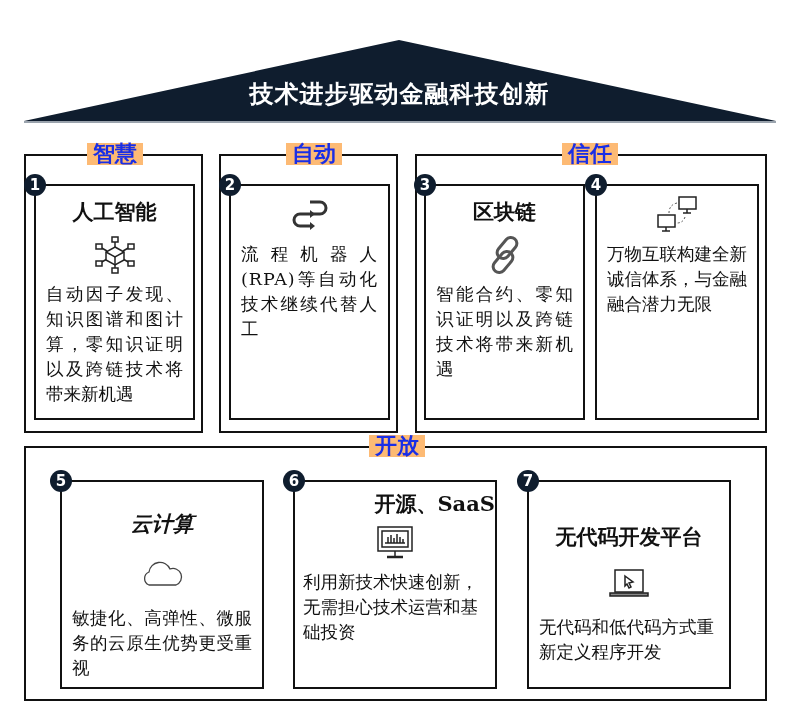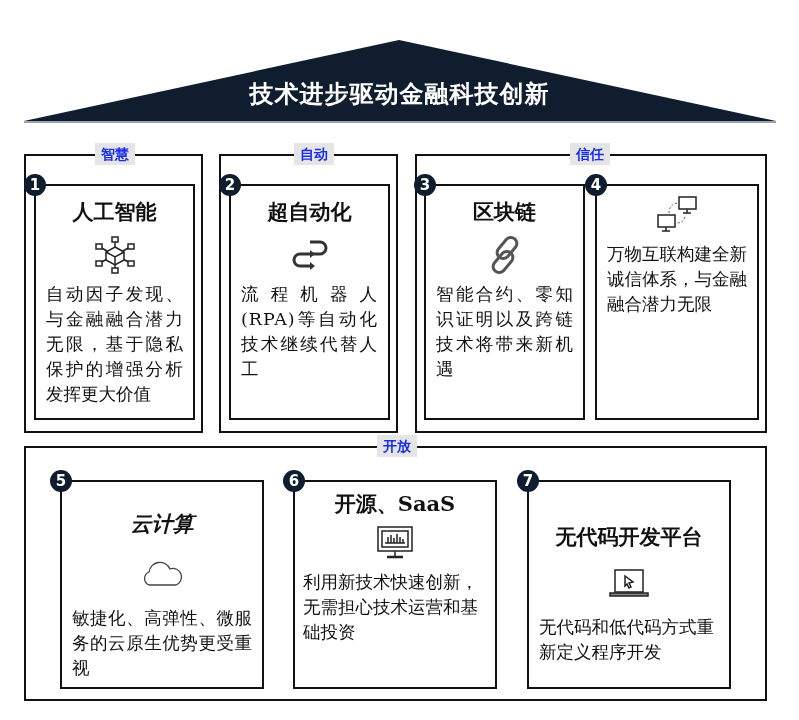--- a/index.html
+++ b/index.html
@@ -1,20 +1,20 @@
 <!DOCTYPE html>
 <html><head>
 <meta charset="utf-8">
 <style>
   html,body{margin:0;padding:0;background:#ffffff;}
   body{width:799px;height:720px;position:relative;overflow:hidden;font-family:"DejaVu Serif","Liberation Serif",serif;color:#111;}
   .roof{position:absolute;left:0;top:0;width:799px;height:130px;}
   .roof-title{position:absolute;left:0;width:799px;top:78px;text-align:center;color:#fff;font-family:"DejaVu Sans","Liberation Sans",sans-serif;font-weight:bold;font-size:24px;letter-spacing:1px;}
   .group{position:absolute;border:2px solid #111;box-sizing:border-box;}
-  .group-label{position:absolute;top:-13px;background:#e5e5e5;color:#1a2ee6;font-family:"DejaVu Sans","Liberation Sans",sans-serif;font-weight:bold;font-size:14px;padding:0 6px;line-height:22px;transform:translateX(-50%);}
+  .group-label{position:absolute;top:-13px;background:#fdba74;color:#1a2ee6;font-family:"DejaVu Sans","Liberation Sans",sans-serif;font-weight:bold;font-size:22px;padding:0 6px;line-height:22px;transform:translateX(-50%);}
   .card{position:absolute;border:2px solid #111;box-sizing:border-box;background:#fff;}
   .num{position:absolute;left:-12px;top:-12px;width:22px;height:22px;border-radius:50%;background:#0f1d2e;color:#fff;font-family:"DejaVu Sans","Liberation Sans",sans-serif;font-weight:bold;font-size:15px;line-height:22px;text-align:center;}
   .card-title{text-align:center;font-weight:bold;font-size:21px;line-height:28px;margin-top:12px;}
   .card-icon{display:flex;justify-content:center;margin-top:8px;height:42px;align-items:center;}
   .card-desc{font-size:17.5px;line-height:25px;padding:0 10px;margin-top:6px;}
   .just{text-align:justify;text-align-last:left;}
 </style>
 </head>
 <body>
 
@@ -46,29 +46,28 @@
           <line x1="21" y1="22" x2="21" y2="30"></line>
         <rect x="18" y="2" width="6" height="5"></rect>
           <rect x="18" y="33" width="6" height="5"></rect>
         <rect x="2" y="9" width="6" height="5"></rect>
           <rect x="34" y="9" width="6" height="5"></rect>
         <rect x="2" y="26" width="6" height="5"></rect>
           <rect x="34" y="26" width="6" height="5"></rect>
       </g>
     </svg>
   </div>
-  <div class="card-desc just">自动因子发现、与金融融合潜力无限，基于隐私保护的增强分析发挥更大价值</div>
+  <div class="card-desc just">自动因子发现、知识图谱和图计算，零知识证明以及跨链技术将带来新机遇</div>
 </div>
 
 <div class="group" style="left:219px;top:154px;width:179px;height:279px;">
   <div class="group-label" style="left:93px;">自动</div>
 </div>
 <div class="card" style="left:229px;top:184px;width:161px;height:236px;">
   <div class="num">2</div>
-  <div class="card-title">超自动化</div>
   <div class="card-icon">
     <svg width="44" height="34" viewBox="0 0 44 34">
       <g fill="none" stroke="#333" stroke-width="3">
         <path d="M22 4 H32 A6 6 0 0 1 32 16 H22"></path>
         <path d="M22 16 H12 A6 6 0 0 0 12 28 H22"></path>
       </g>
       <polygon points="22,12 27,16 22,20" fill="#333"></polygon>
       <polygon points="22,24 27,28 22,32" fill="#333"></polygon>
     </svg>
   </div>
@@ -118,21 +117,21 @@
   <div class="card-title" style="margin-top:28px;font-style:italic;">云计算</div>
   <div class="card-icon" style="margin-top:14px;">
     <svg width="44" height="28" viewBox="0 0 44 28">
       <path d="M9 26 A7 7 0 0 1 9 13 A11 11 0 0 1 30 10 A8 8 0 0 1 36 26 Z" fill="#fff" stroke="#444" stroke-width="1.3"></path>
     </svg>
   </div>
   <div class="card-desc just" style="margin-top:12px;">敏捷化、高弹性、微服务的云原生优势更受重视</div>
 </div>
 <div class="card" style="left:293px;top:480px;width:204px;height:209px;">
   <div class="num">6</div>
-  <div class="card-title" style="margin-top:8px;">开源、SaaS</div>
+  <div class="card-title" style="margin-top:8px;text-align:right;">开源、SaaS</div>
   <div class="card-icon" style="margin-top:4px;">
     <svg width="40" height="36" viewBox="0 0 40 36">
       <g fill="#fff" stroke="#222" stroke-width="1.5">
         <rect x="3" y="2" width="34" height="24"></rect>
           <rect x="7" y="6" width="26" height="16"></rect>
         <line x1="20" y1="26" x2="20" y2="31"></line>
           <line x1="12" y1="32" x2="28" y2="32" stroke-width="2.5"></line>
         <line x1="10" y1="18" x2="30" y2="18"></line>
         <line x1="13" y1="18" x2="13" y2="12"></line>
           <line x1="16" y1="18" x2="16" y2="10"></line>

